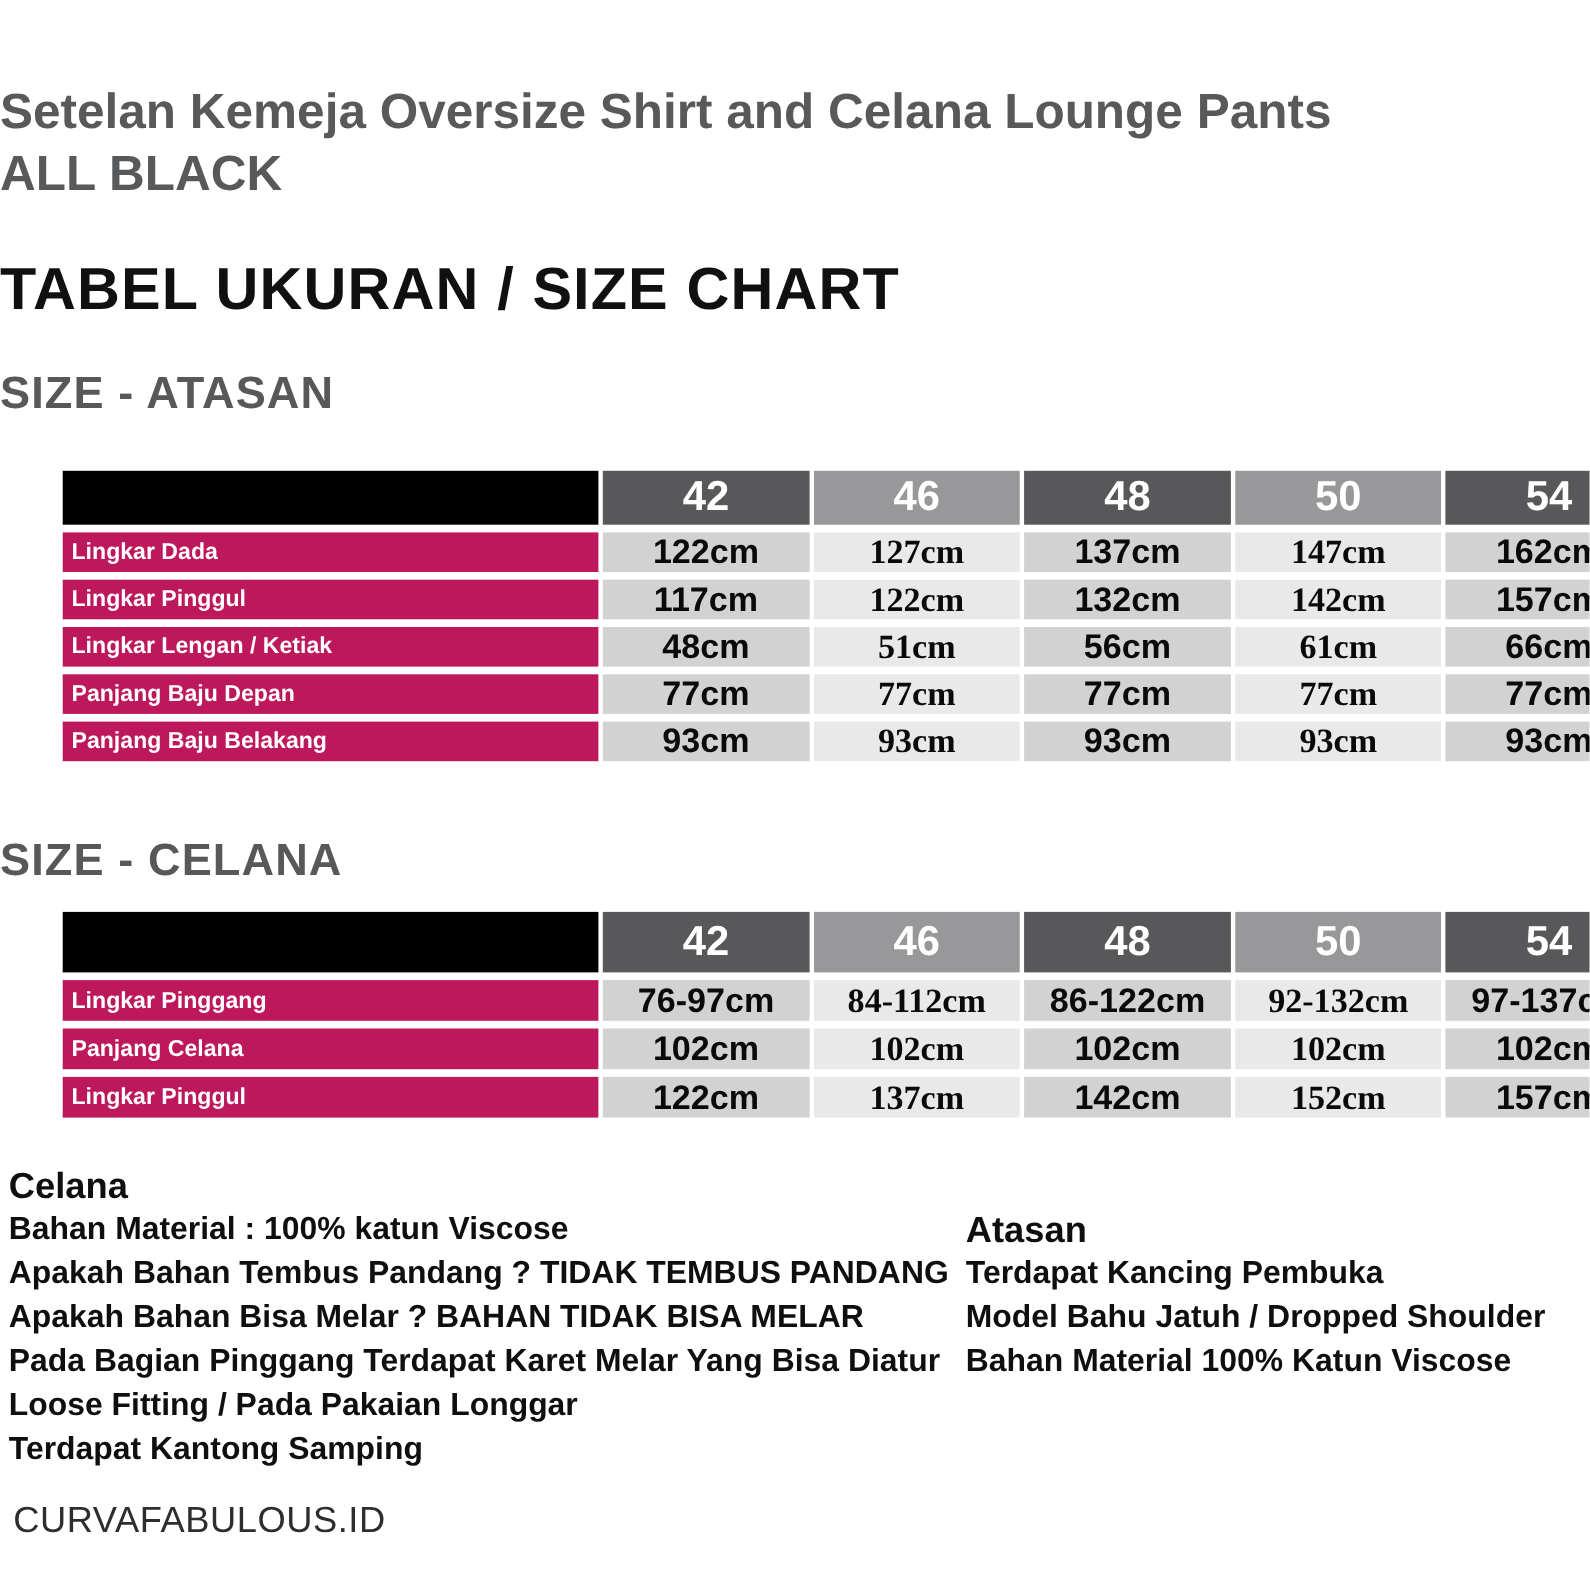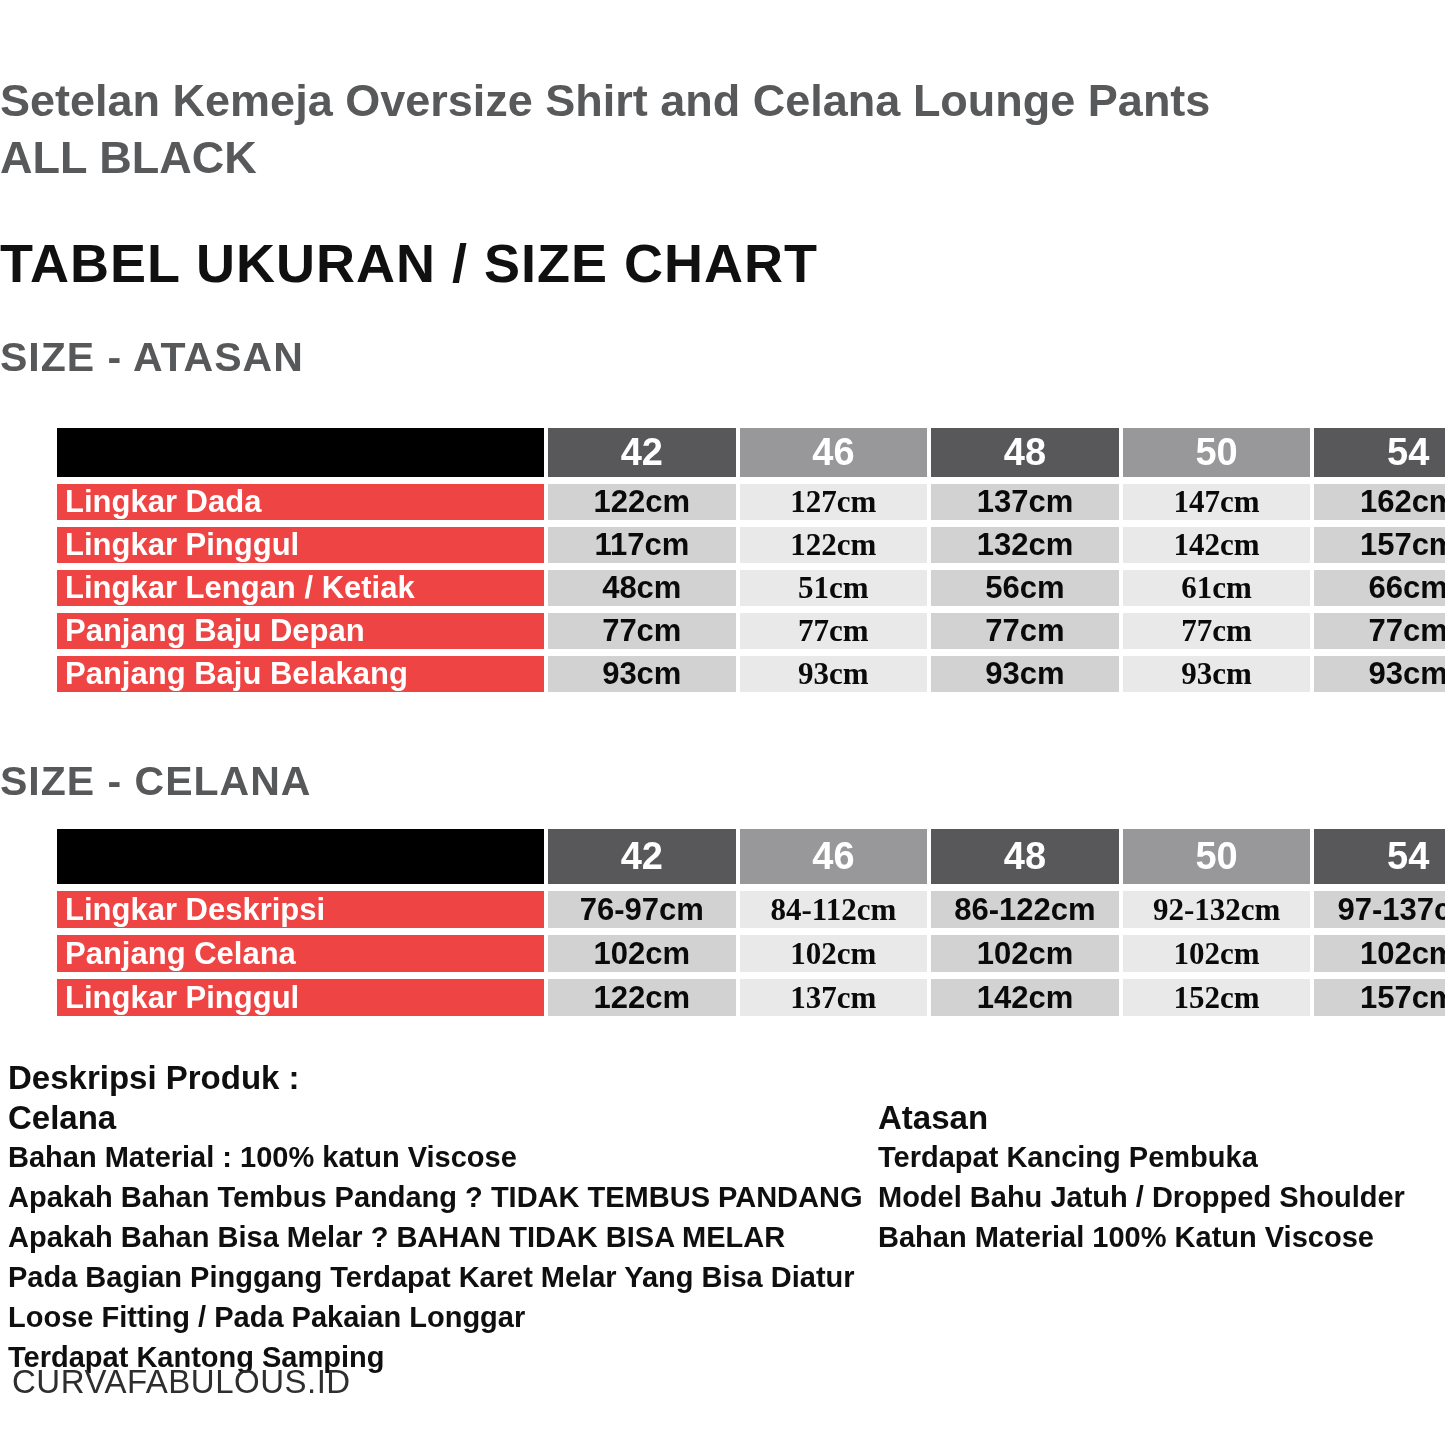--- a/index.html
+++ b/index.html
@@ -41,22 +41,22 @@
   .corner-cell { width:487px; flex:0 0 auto; background:#000000; }
   .head-cell {
     flex:1 1 0; display:flex; align-items:center; justify-content:center;
     color:#ffffff; font-size:38px; font-weight:bold;
   }
   .head-cell.dark { background:#58585a; }
   .head-cell.mid  { background:#98989a; }
 
   .label-cell {
     width:487px; flex:0 0 auto; box-sizing:border-box;
-    background:#ef4444; color:#ffffff;
-    font-size:31px; font-weight:bold;
+    background:#be185d; color:#ffffff;
+    font-size:21px; font-weight:bold;
     display:flex; align-items:center; padding-left:8px;
   }
   .data-cell {
     flex:1 1 0; display:flex; align-items:center; justify-content:center;
     font-size:31px; font-weight:bold; color:#0a0a0a;
   }
   .data-cell.shade-a { background:#d2d2d2; }
   .data-cell.shade-b { background:#e9e9e9;font-family:Liberation Serif, serif; }
 
   .desc-block { position:absolute; color:#0f0f0f; }
@@ -138,21 +138,21 @@
 <div class="size-table" id="celana-table">
   <div class="t-head">
     <div class="corner-cell"></div>
     <div class="head-cell dark">42</div>
     <div class="head-cell mid">46</div>
     <div class="head-cell dark">48</div>
     <div class="head-cell mid">50</div>
     <div class="head-cell dark">54</div>
   </div>
   <div class="t-row">
-    <div class="label-cell">Lingkar Deskripsi</div>
+    <div class="label-cell">Lingkar Pinggang</div>
     <div class="data-cell shade-a">76-97cm</div>
     <div class="data-cell shade-b">84-112cm</div>
     <div class="data-cell shade-a">86-122cm</div>
     <div class="data-cell shade-b">92-132cm</div>
     <div class="data-cell shade-a">97-137cm</div>
   </div>
   <div class="t-row">
     <div class="label-cell">Panjang Celana</div>
     <div class="data-cell shade-a">102cm</div>
     <div class="data-cell shade-b">102cm</div>
@@ -164,21 +164,20 @@
     <div class="label-cell">Lingkar Pinggul</div>
     <div class="data-cell shade-a">122cm</div>
     <div class="data-cell shade-b">137cm</div>
     <div class="data-cell shade-a">142cm</div>
     <div class="data-cell shade-b">152cm</div>
     <div class="data-cell shade-a">157cm</div>
   </div>
 </div>
 
 <div class="desc-block" id="desc-left">
-  <div class="desc-heading">Deskripsi Produk :</div>
   <div class="desc-subheading">Celana</div>
   <div class="desc-line">Bahan Material : 100% katun Viscose</div>
   <div class="desc-line">Apakah Bahan Tembus Pandang ? TIDAK TEMBUS PANDANG</div>
   <div class="desc-line">Apakah Bahan Bisa Melar ? BAHAN TIDAK BISA MELAR</div>
   <div class="desc-line">Pada Bagian Pinggang Terdapat Karet Melar Yang Bisa Diatur</div>
   <div class="desc-line">Loose Fitting / Pada Pakaian Longgar</div>
   <div class="desc-line">Terdapat Kantong Samping</div>
 </div>
 
 <div class="desc-block" id="desc-right">

